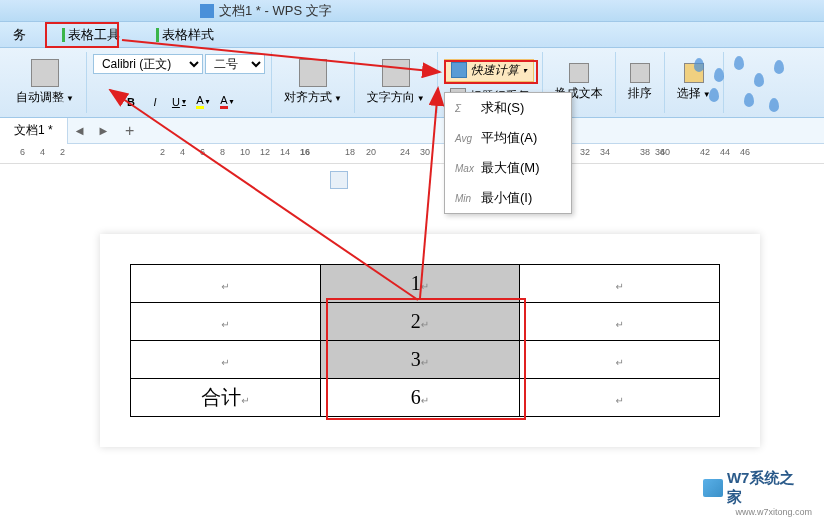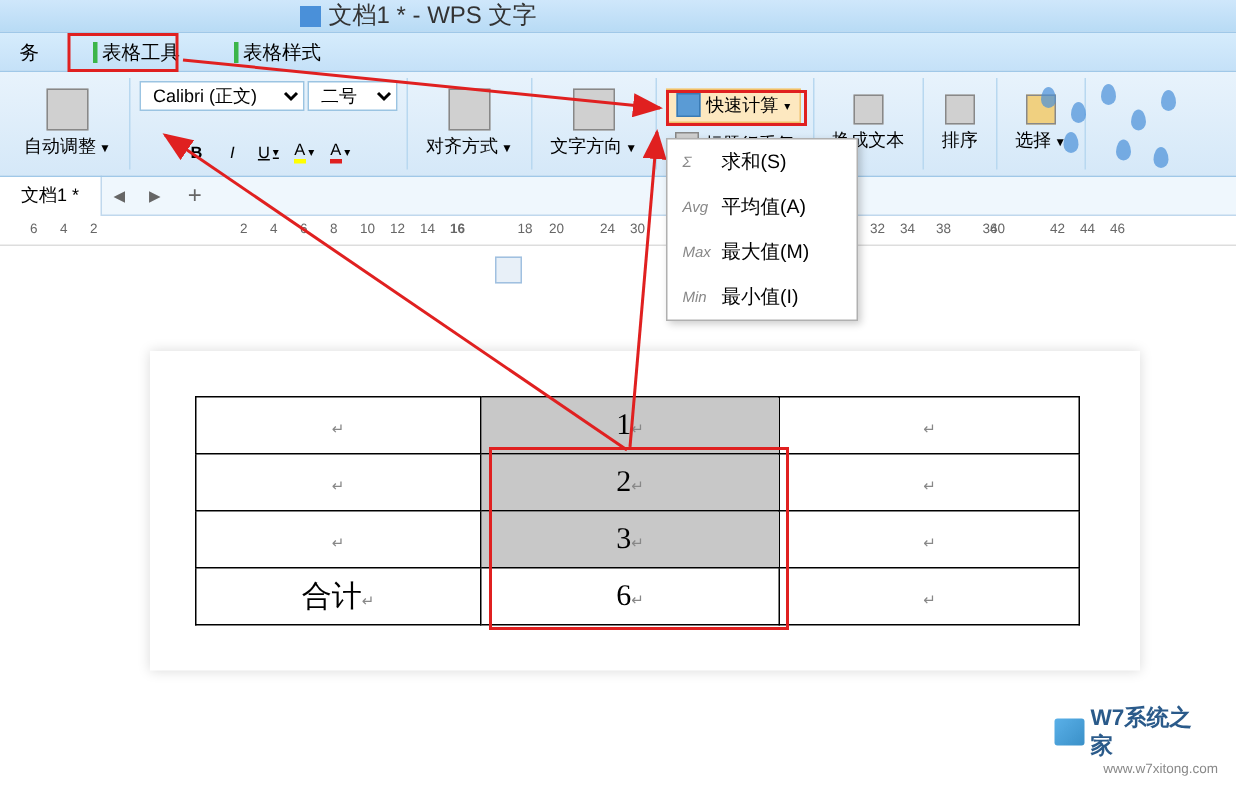--- a/index.html
+++ b/index.html
@@ -11,21 +11,21 @@
       height: 525px;
       overflow: hidden;
       position: relative;
     }
     .title-bar {
       background: linear-gradient(to bottom, #cfe7fb, #b8dbf5);
       height: 22px;
       display: flex;
       align-items: center;
       padding-left: 200px;
-      font-size: 16px;
+      font-size: 13px;
       color: #333;
       border-bottom: 1px solid #a0c8e8;
     }
     .title-bar .wps-icon {
       width: 14px;
       height: 14px;
       background: #4a90d9;
       margin-right: 5px;
       display: inline-block;
     }
@@ -122,20 +122,21 @@
       font-size: 8px;
       margin-left: 2px;
     }
     .quick-calc-btn {
       display: flex;
       align-items: center;
       padding: 2px 6px;
       background: #fde8c0;
       border: 1px solid #f0c068;
       cursor: pointer;
+      font-style: italic;
     }
     .quick-calc-icon {
       width: 16px;
       height: 16px;
       background: #5a9bd5;
       border: 1px solid #3a7bb5;
       margin-right: 4px;
     }
     .calc-dropdown {
       position: absolute;
@@ -449,21 +450,21 @@
     <span class="ruler-tick" style="left: 280px;">14</span>
     <span class="ruler-tick" style="left: 300px; font-weight: bold;">16</span>
     <span class="ruler-tick" style="left: 320px; margin-left: 25px;">18</span>
     <span class="ruler-tick" style="left: 366px;">20</span>
     <span class="ruler-tick" style="left: 380px; margin-top: 24px;">22</span>
     <span class="ruler-tick" style="left: 400px;">24</span>
     <span class="ruler-tick" style="left: 420px;">30</span>
     <span class="ruler-tick" style="left: 580px;">32</span>
     <span class="ruler-tick" style="left: 600px;">34</span>
     <span class="ruler-tick" style="left: 655px;">36</span>
-    <span class="ruler-tick" style="left: 624px;">38</span>
+    <span class="ruler-tick" style="left: 640px;">38</span>
     <span class="ruler-tick" style="left: 660px;">40</span>
     <span class="ruler-tick" style="left: 700px;">42</span>
     <span class="ruler-tick" style="left: 720px;">44</span>
     <span class="ruler-tick" style="left: 740px;">46</span>
   </div>
 <div class="insert-btn"></div>
 
 <div class="document-area">
   <div class="page">
     <table class="word-table">

